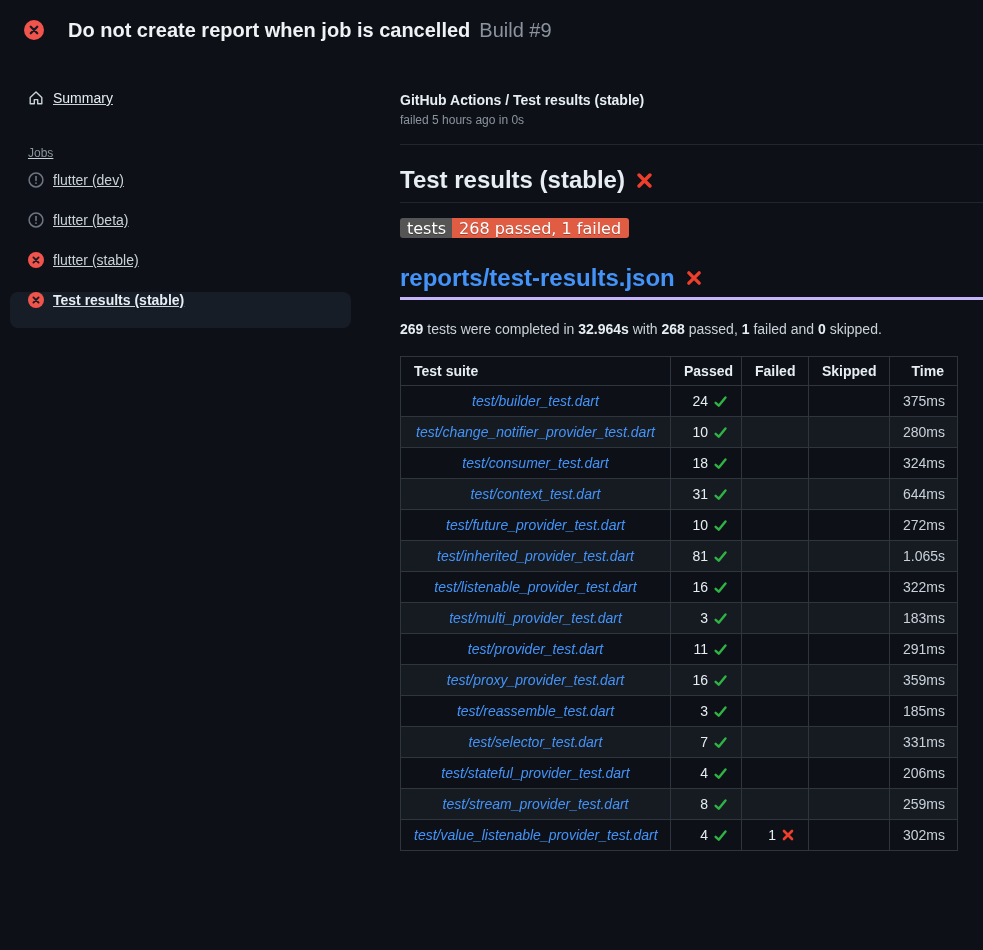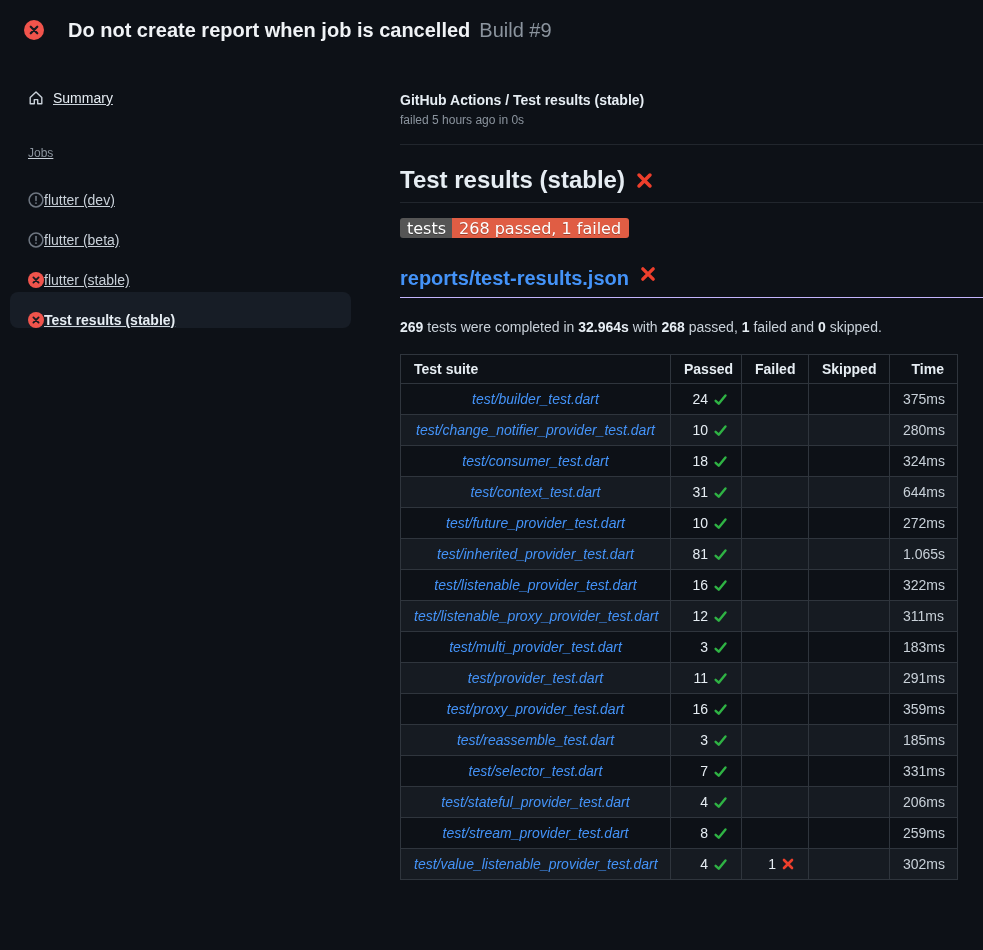--- a/index.html
+++ b/index.html
@@ -15,33 +15,33 @@
   
   .cols{display:flex;flex:1;align-items:stretch;}
   .sidebar{width:390px;flex:0 0 390px;padding:26px 0 0 10px;box-sizing:border-box;text-decoration:underline;}
   .main{flex:1;padding:36px 0 0 10px;box-sizing:border-box;min-width:0;}
 
   
   .side-item{display:flex;align-items:center;gap:9px;height:32px;padding:0 18px;border-radius:8px;
     font-size:14px;color:#e6edf3;cursor:pointer;}
   .side-item svg{flex:0 0 auto;}
   .jobs-label{font-size:12px;color:#8b949e;margin:32px 0 12px 18px;}
-  .job-item{display:flex;align-items:flex-end;height:36px;margin:0 39px 4px 0;padding:0 18px;
+  .job-item{display:flex;align-items:flex-start;gap:9px;height:36px;margin:0 39px 4px 0;padding:0 18px;
     border-radius:8px;font-size:14px;color:#c9d1d9;cursor:pointer;}
   .job-item.selected{background:#171d26;color:#e6edf3;font-weight:700;}
 
   
   .breadcrumb{font-size:14px;font-weight:700;color:#e6edf3;line-height:17px;}
   .run-meta{font-size:12px;color:#8b949e;margin-top:4px;line-height:14px;}
   .divider{border:0;border-top:1px solid #21262d;margin:17px 0 0 0;}
 
   h1.sec-title{display:flex;align-items:center;gap:10px;margin:20px 0 0 0;font-size:24px;font-weight:600;
     color:#e6edf3;line-height:30px;padding-bottom:7px;border-bottom:1px solid #21262d;}
-  h2.report-title{display:flex;align-items:flex-start;gap:10px;margin:27px 0 0 0;font-size:20px;font-weight:700;
-    line-height:26px;padding-bottom:6px;border-bottom:1px solid #c4b5fd;}
+  h2.report-title{display:flex;align-items:center;gap:10px;margin:27px 0 0 0;font-size:24px;font-weight:700;
+    line-height:26px;padding-bottom:6px;border-bottom:3px solid #c4b5fd;}
   h2.report-title a{color:#4493f8;text-decoration:none;cursor:pointer;}
 
   
   .badge{display:inline-flex;margin-top:15px;border-radius:3px;overflow:hidden;
     font-family:"DejaVu Sans", sans-serif;font-size:16px;line-height:13px;color:#ffffff;
     text-shadow:0 1px 0 rgba(0,0,0,.3);}
   .badge .b-label{background:#555555;padding:4px 6px 3px 7px;}
   .badge .b-value{background:#e05d44;padding:4px 8px 3px 7px;}
 
   .summary-line{margin:19px 0 0 0;font-size:14px;line-height:20px;color:#c9d1d9;}
@@ -264,32 +264,20 @@
                   <span>16</span>
                   <svg class="ck" width="15" height="15" viewBox="0 0 16 16">
                     <use href="#ic-check"></use>
                   </svg>
                 </span></td>
             <td class="num"></td>
             <td></td>
             <td class="time">322ms</td>
           </tr>
           <tr>
-            <td class="l"><a>test/listenable_proxy_provider_test.dart</a></td>
-            <td class="num"><span class="cellwrap">
-                  <span>12</span>
-                  <svg class="ck" width="15" height="15" viewBox="0 0 16 16">
-                    <use href="#ic-check"></use>
-                  </svg>
-                </span></td>
-            <td class="num"></td>
-            <td></td>
-            <td class="time">311ms</td>
-          </tr>
-          <tr>
             <td class="l"><a>test/multi_provider_test.dart</a></td>
             <td class="num"><span class="cellwrap">
                   <span>3</span>
                   <svg class="ck" width="15" height="15" viewBox="0 0 16 16">
                     <use href="#ic-check"></use>
                   </svg>
                 </span></td>
             <td class="num"></td>
             <td></td>
             <td class="time">183ms</td>

